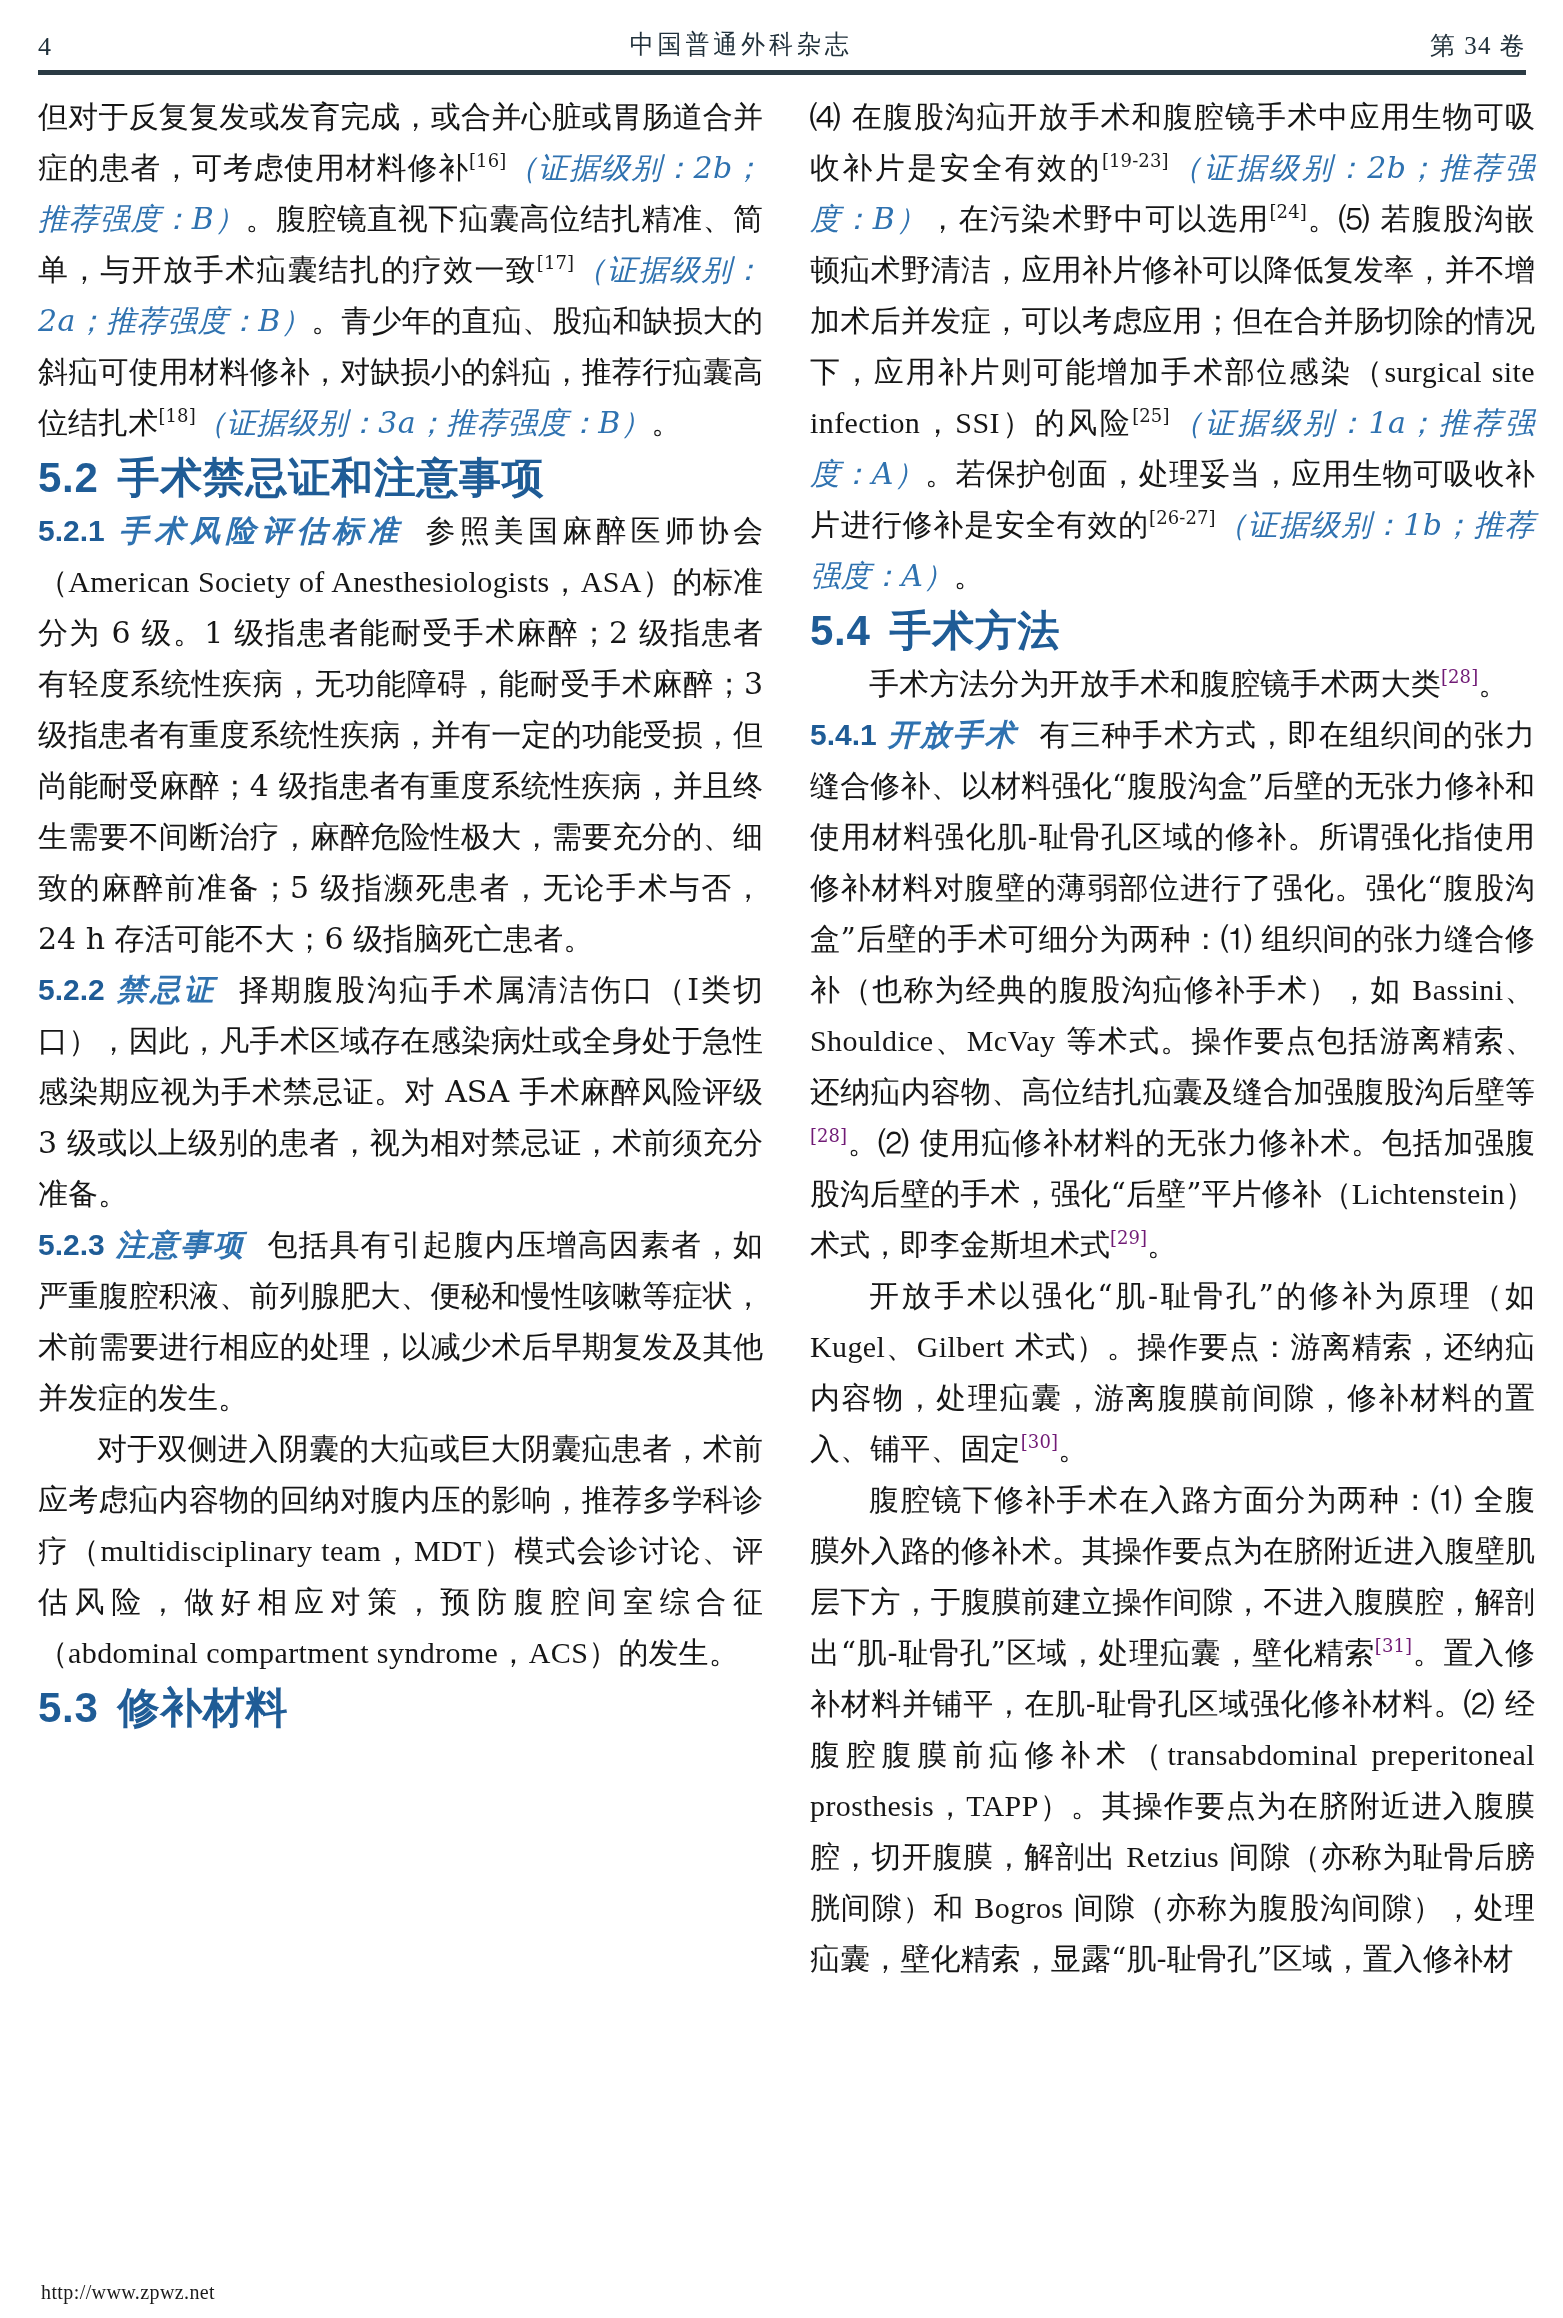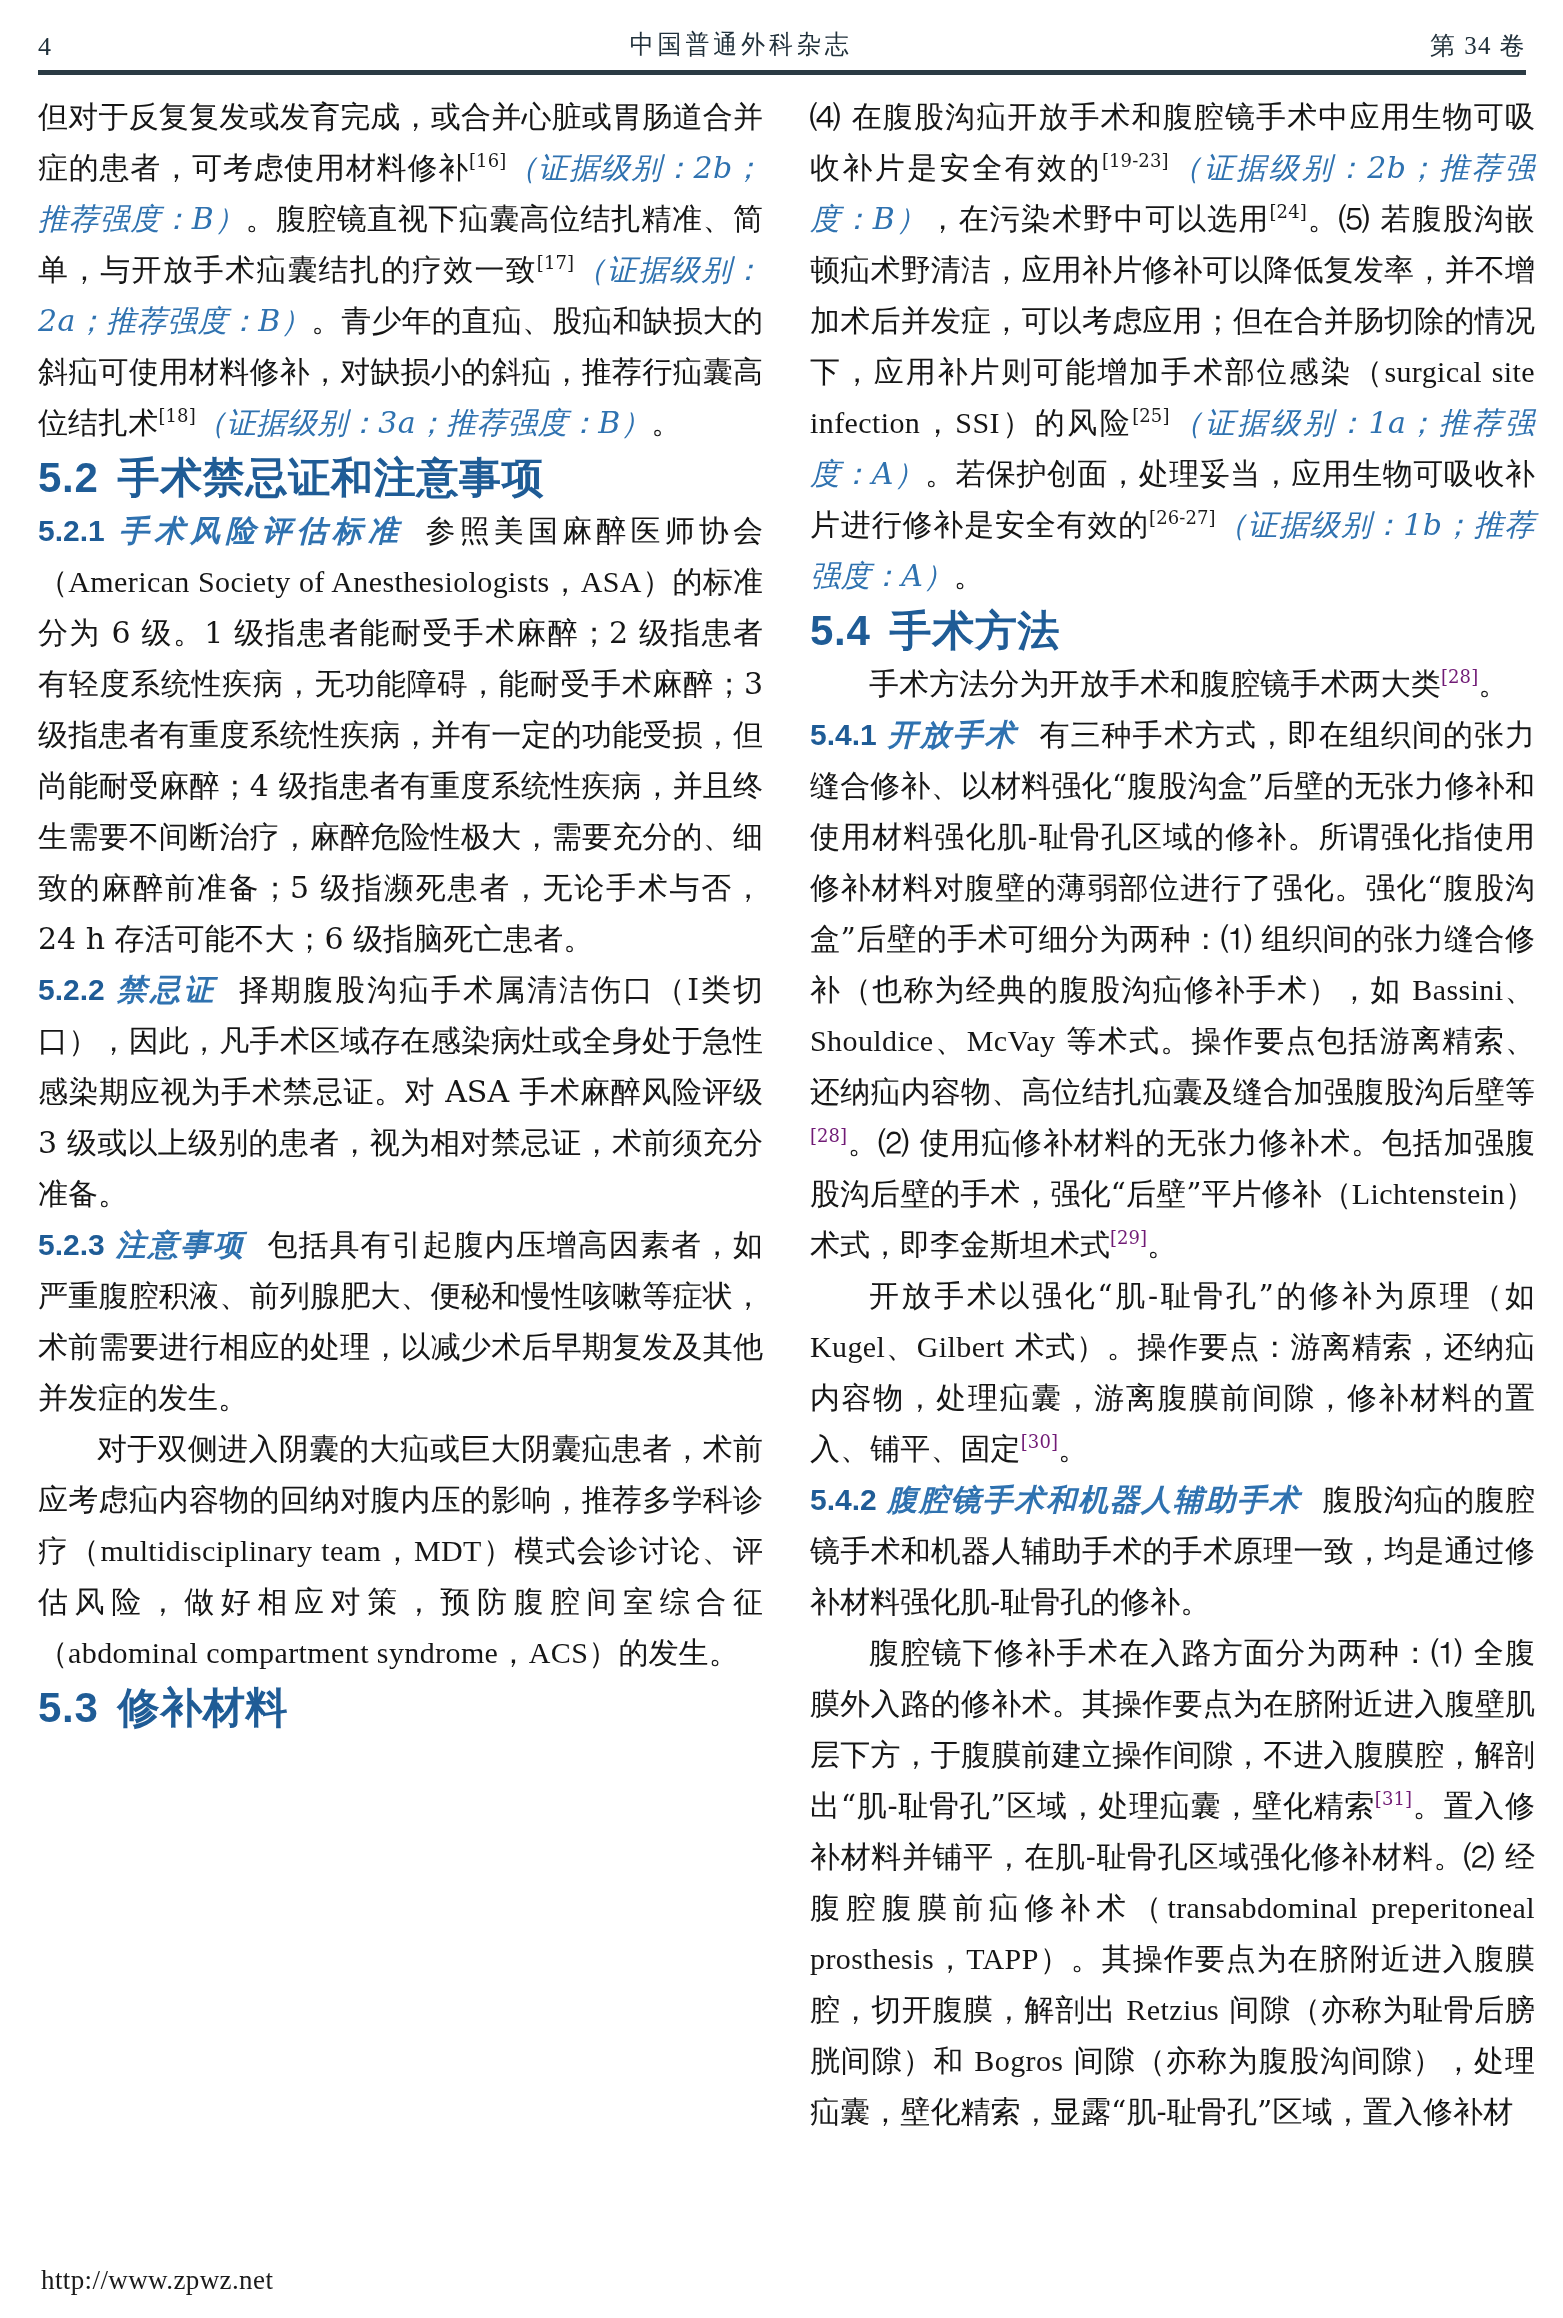--- a/index.html
+++ b/index.html
@@ -143,22 +143,22 @@
   sup.ref.blue { color: #701a75; }
   .en {
     font-family: "Liberation Serif", "DejaVu Serif", serif;
     letter-spacing: 0.4px;
   }
 
   
   .footer {
     position: absolute;
     left: 41px;
-    bottom: 23px;
-    font-size: 27px;
+    bottom: 15px;
+    font-size: 20px;
     font-family: "Liberation Serif", "DejaVu Serif", serif;
     color: #1b1b1b;
     letter-spacing: 0.4px;
   }
 </style>
 </head>
 <body>
 
 <div class="page">
 
@@ -195,21 +195,20 @@
       <p class="body"><span>⑷ 在腹股沟疝开放手术和腹腔镜手术中应用生物可吸收补片是安全有效的</span><sup class="ref">[19-23]</sup><span class="ev">（证据级别：2b；推荐强度：B）</span><span>，在污染术野中可以选用</span><sup class="ref">[24]</sup><span>。⑸ 若腹股沟嵌顿疝术野清洁，应用补片修补可以降低复发率，并不增加术后并发症，可以考虑应用；但在合并肠切除的情况下，应用补片则可能增加手术部位感染（</span><span class="en">surgical site infection，SSI</span><span>）的风险</span><sup class="ref">[25]</sup><span class="ev">（证据级别：1a；推荐强度：A）</span><span>。若保护创面，处理妥当，应用生物可吸收补片进行修补是安全有效的</span><sup class="ref">[26-27]</sup><span class="ev">（证据级别：1b；推荐强度：A）</span><span>。</span></p>
 
       <h2 class="sec"><span class="num">5.4</span><span>手术方法</span></h2>
 
       <p class="body indent"><span>手术方法分为开放手术和腹腔镜手术两大类</span><sup class="ref blue">[28]</sup><span>。</span></p>
 
       <h3 class="subsec"><span class="num">5.4.1</span><span class="ttl">开放手术</span><span>有三种手术方式，即在组织间的张力缝合修补、以材料强化“腹股沟盒”后壁的无张力修补和使用材料强化肌-耻骨孔区域的修补。所谓强化指使用修补材料对腹壁的薄弱部位进行了强化。强化“腹股沟盒”后壁的手术可细分为两种：⑴ 组织间的张力缝合修补（也称为经典的腹股沟疝修补手术），如 </span><span class="en">Bassini、Shouldice、McVay</span><span> 等术式。操作要点包括游离精索、还纳疝内容物、高位结扎疝囊及缝合加强腹股沟后壁等</span><sup class="ref blue">[28]</sup><span>。⑵ 使用疝修补材料的无张力修补术。包括加强腹股沟后壁的手术，强化“后壁”平片修补（</span><span class="en">Lichtenstein</span><span>）术式，即李金斯坦术式</span><sup class="ref blue">[29]</sup><span>。</span></h3>
 
       <p class="body indent"><span>开放手术以强化“肌-耻骨孔”的修补为原理（如 </span><span class="en">Kugel、Gilbert</span><span> 术式）。操作要点：游离精索，还纳疝内容物，处理疝囊，游离腹膜前间隙，修补材料的置入、铺平、固定</span><sup class="ref blue">[30]</sup><span>。</span></p>
 
-      <h3 class="subsec"><span class="num">5.4.2</span><span class="ttl">腹腔镜手术和机器人辅助手术</span><span>腹股沟疝的腹腔镜手术和机器人辅助手术的手术原理一致，均是通过修补材料强化肌-耻骨孔的修补。</span></h3>
 
       <p class="body indent"><span>腹腔镜下修补手术在入路方面分为两种：⑴ 全腹膜外入路的修补术。其操作要点为在脐附近进入腹壁肌层下方，于腹膜前建立操作间隙，不进入腹膜腔，解剖出“肌-耻骨孔”区域，处理疝囊，壁化精索</span><sup class="ref blue">[31]</sup><span>。置入修补材料并铺平，在肌-耻骨孔区域强化修补材料。⑵ 经腹腔腹膜前疝修补术（</span><span class="en">transabdominal preperitoneal prosthesis，TAPP</span><span>）。其操作要点为在脐附近进入腹膜腔，切开腹膜，解剖出 </span><span class="en">Retzius</span><span> 间隙（亦称为耻骨后膀胱间隙）和 </span><span class="en">Bogros</span><span> 间隙（亦称为腹股沟间隙），处理疝囊，壁化精索，显露“肌-耻骨孔”区域，置入修补材</span></p>
 
     </div>
   </div>
 
   <div class="footer">http://www.zpwz.net</div>
 
 </div>
 

